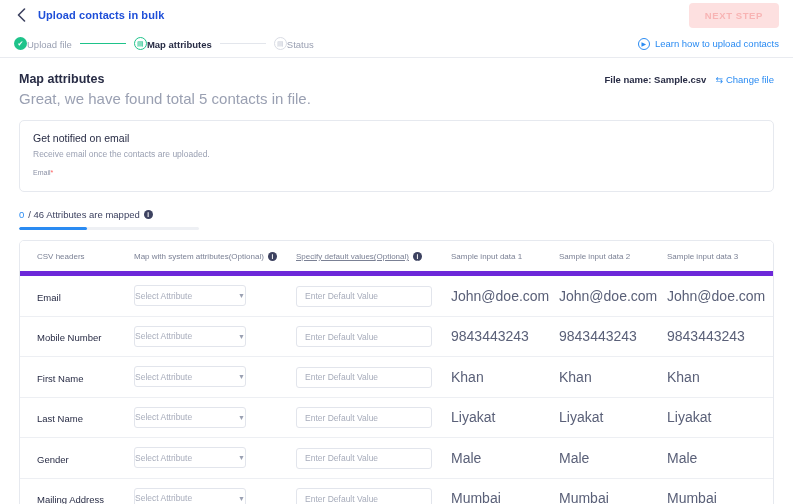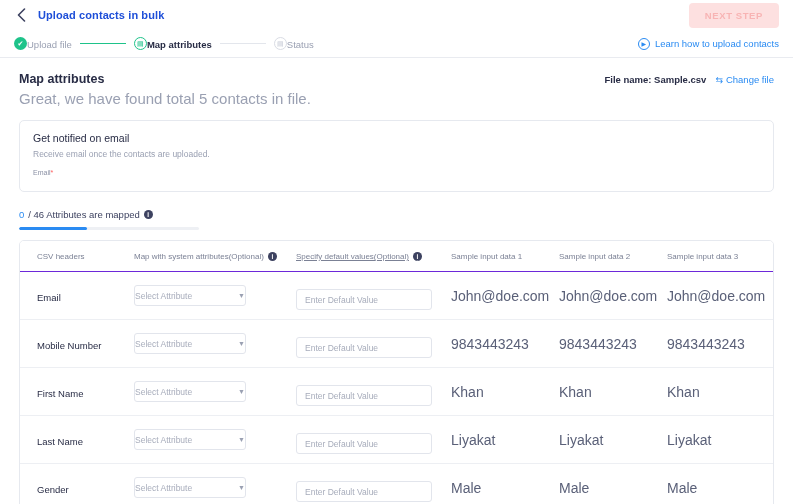--- a/index.html
+++ b/index.html
@@ -151,21 +151,21 @@
     margin-top: 10px;
     border: 1px solid #e6e9ef;
     border-radius: 5px;
     overflow: hidden;
     background: #fff;
   }
   table { width: 100%; border-collapse: collapse; table-layout: fixed; }
   th {
     font-size: 8px; font-weight: normal; color: #7b8195;
     text-align: left; padding: 11px 0 10px 0;
-    border-bottom: 1px solid #6d28d9;
+    border-bottom: 5px solid #6d28d9;
     background: #fff;
   }
   th .th-inner { display: flex; align-items: center; gap: 4px; }
   td {
     padding: 9px 0; border-bottom: 1px solid #edeff3;
     vertical-align: middle;
   }
   tr:last-child td { border-bottom: none; }
   .c1 { width: 114px; padding-left: 17px !important; }
   .c2 { width: 162px; }
@@ -187,21 +187,20 @@
   .select-box .caret {
     margin-left: auto; font-size: 7px; color: #9aa0b2;
   }
   .text-input {
     width: 136px; height: 21px;
     border: 1px solid #e2e5ec; border-radius: 3px;
     padding: 0 8px;
     font-size: 8.5px; color: #3d4260;
     outline: none; background: #fff;
     font-family: "Liberation Sans", sans-serif;
-    margin-top: 8px;
   }
   .text-input::placeholder { color: #a7acbb; }
 </style>
 </head>
 <body>
 
 <div class="app">
 
   <div class="topbar">
     <div class="back-icon">

